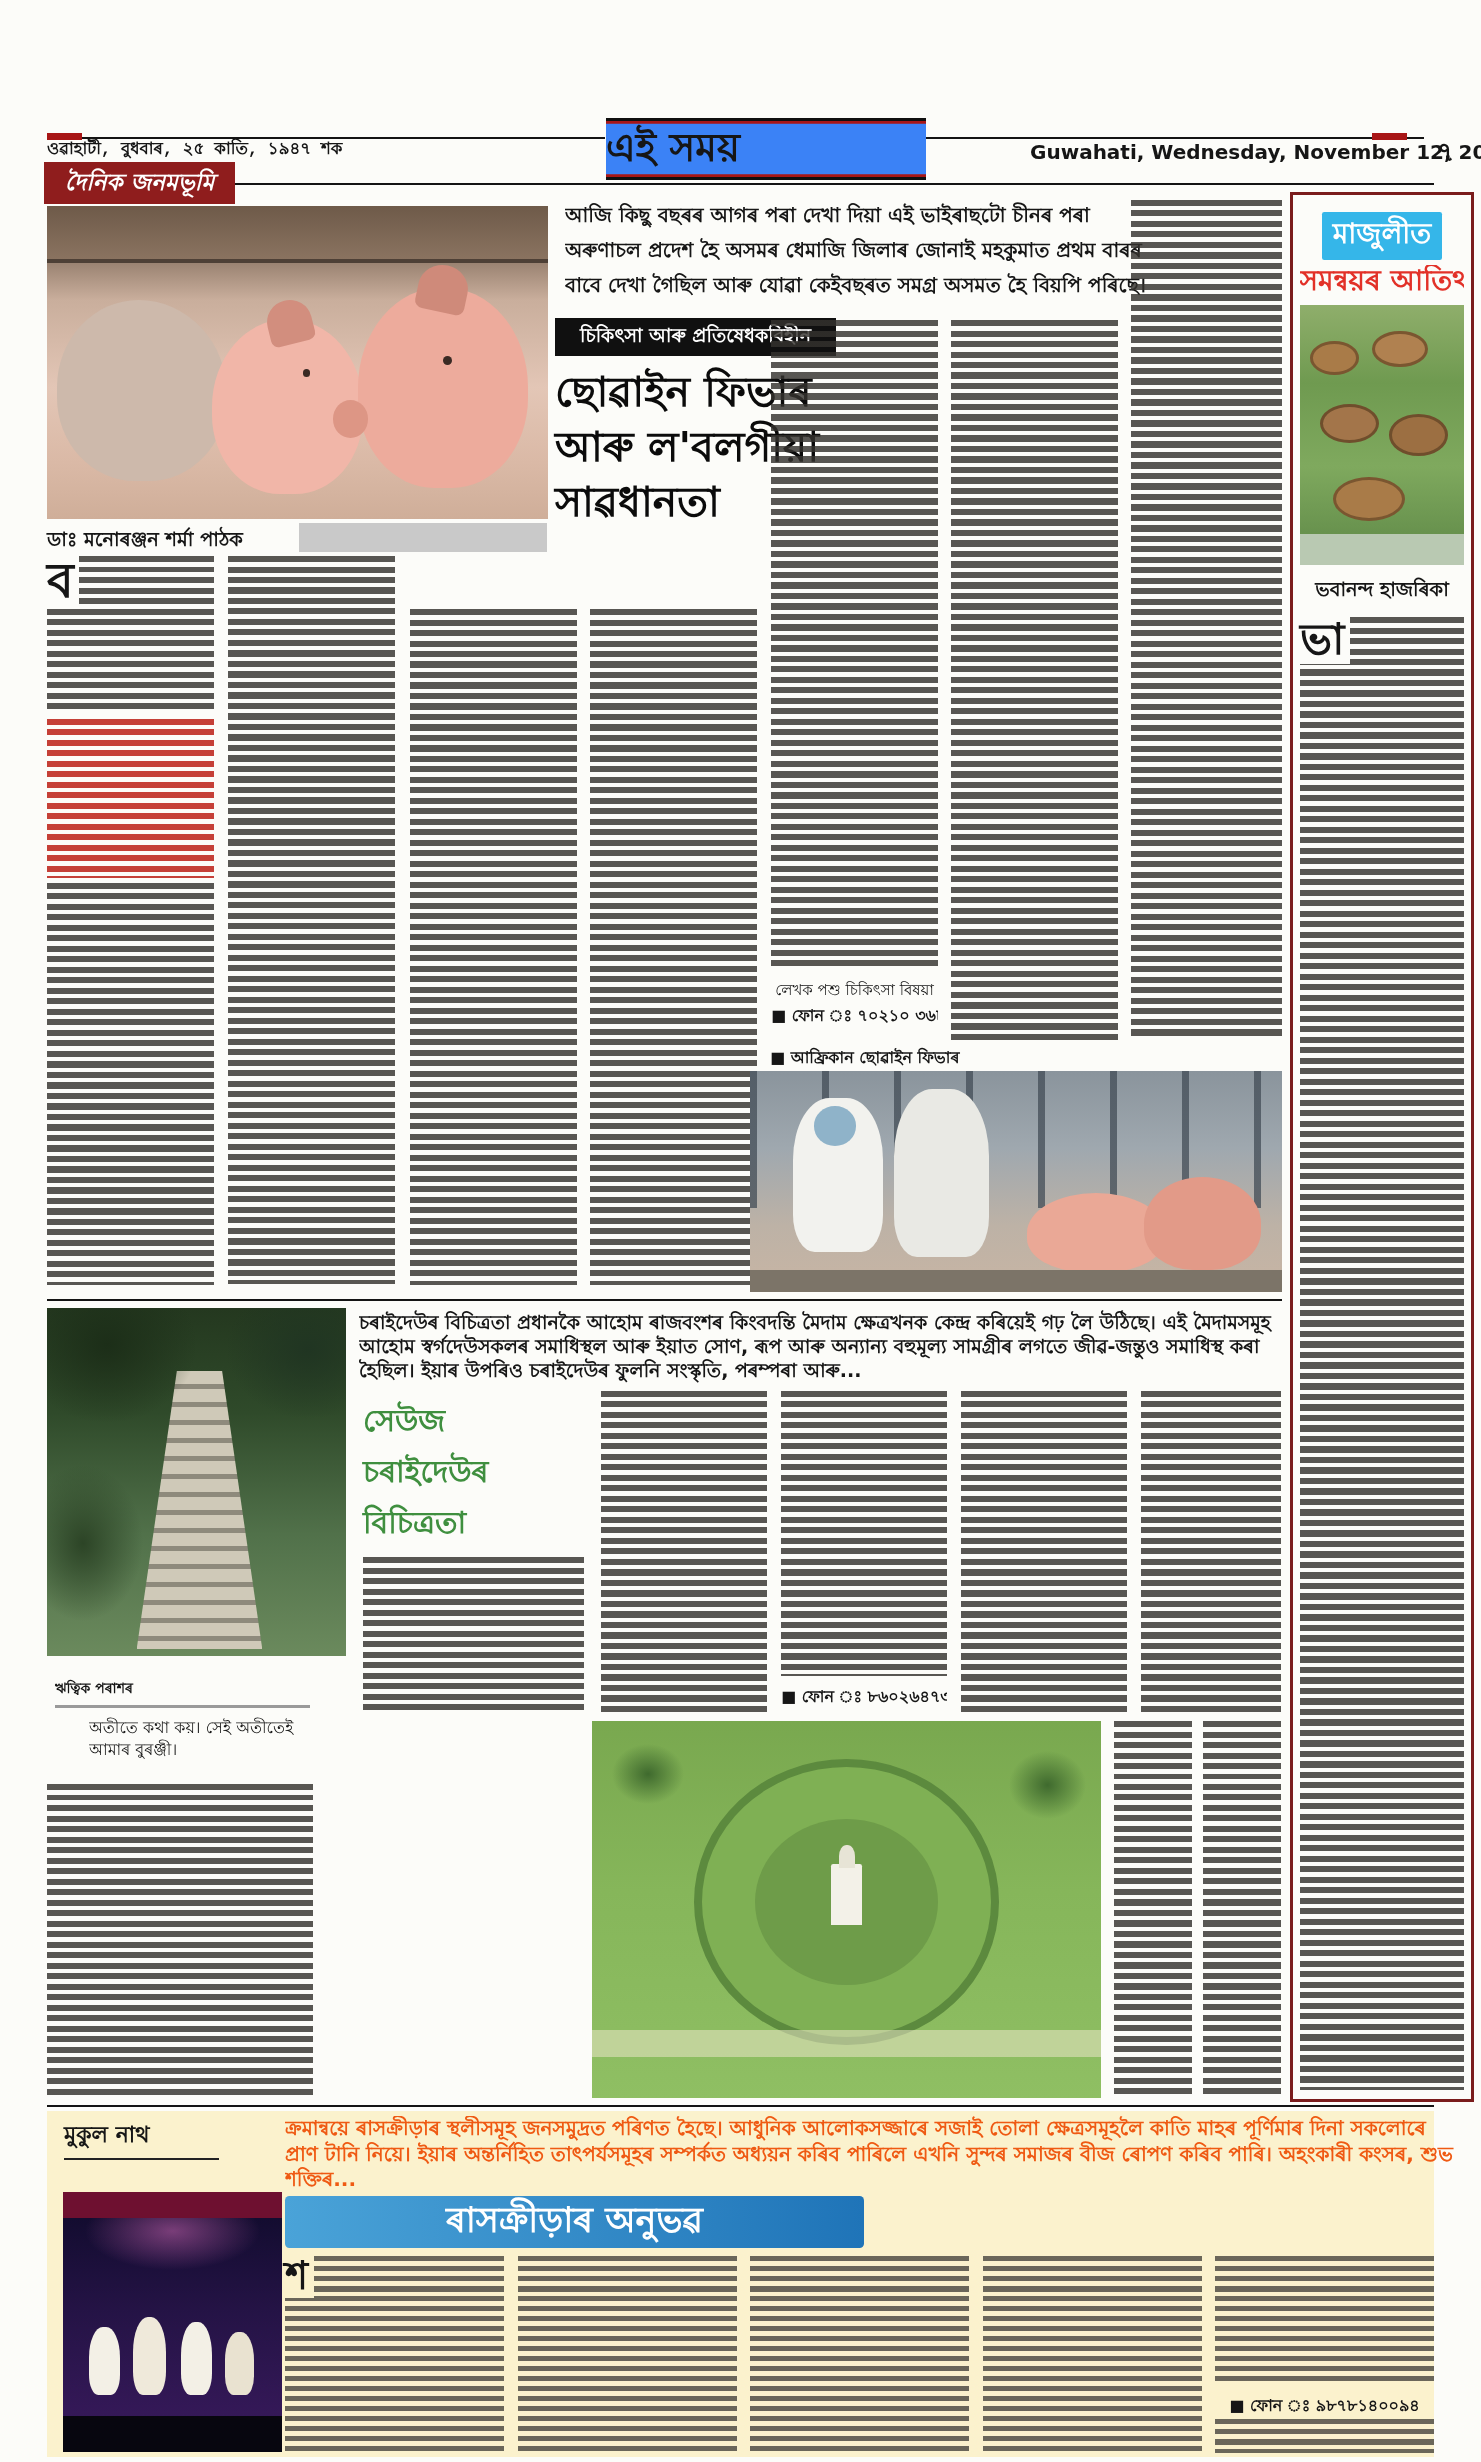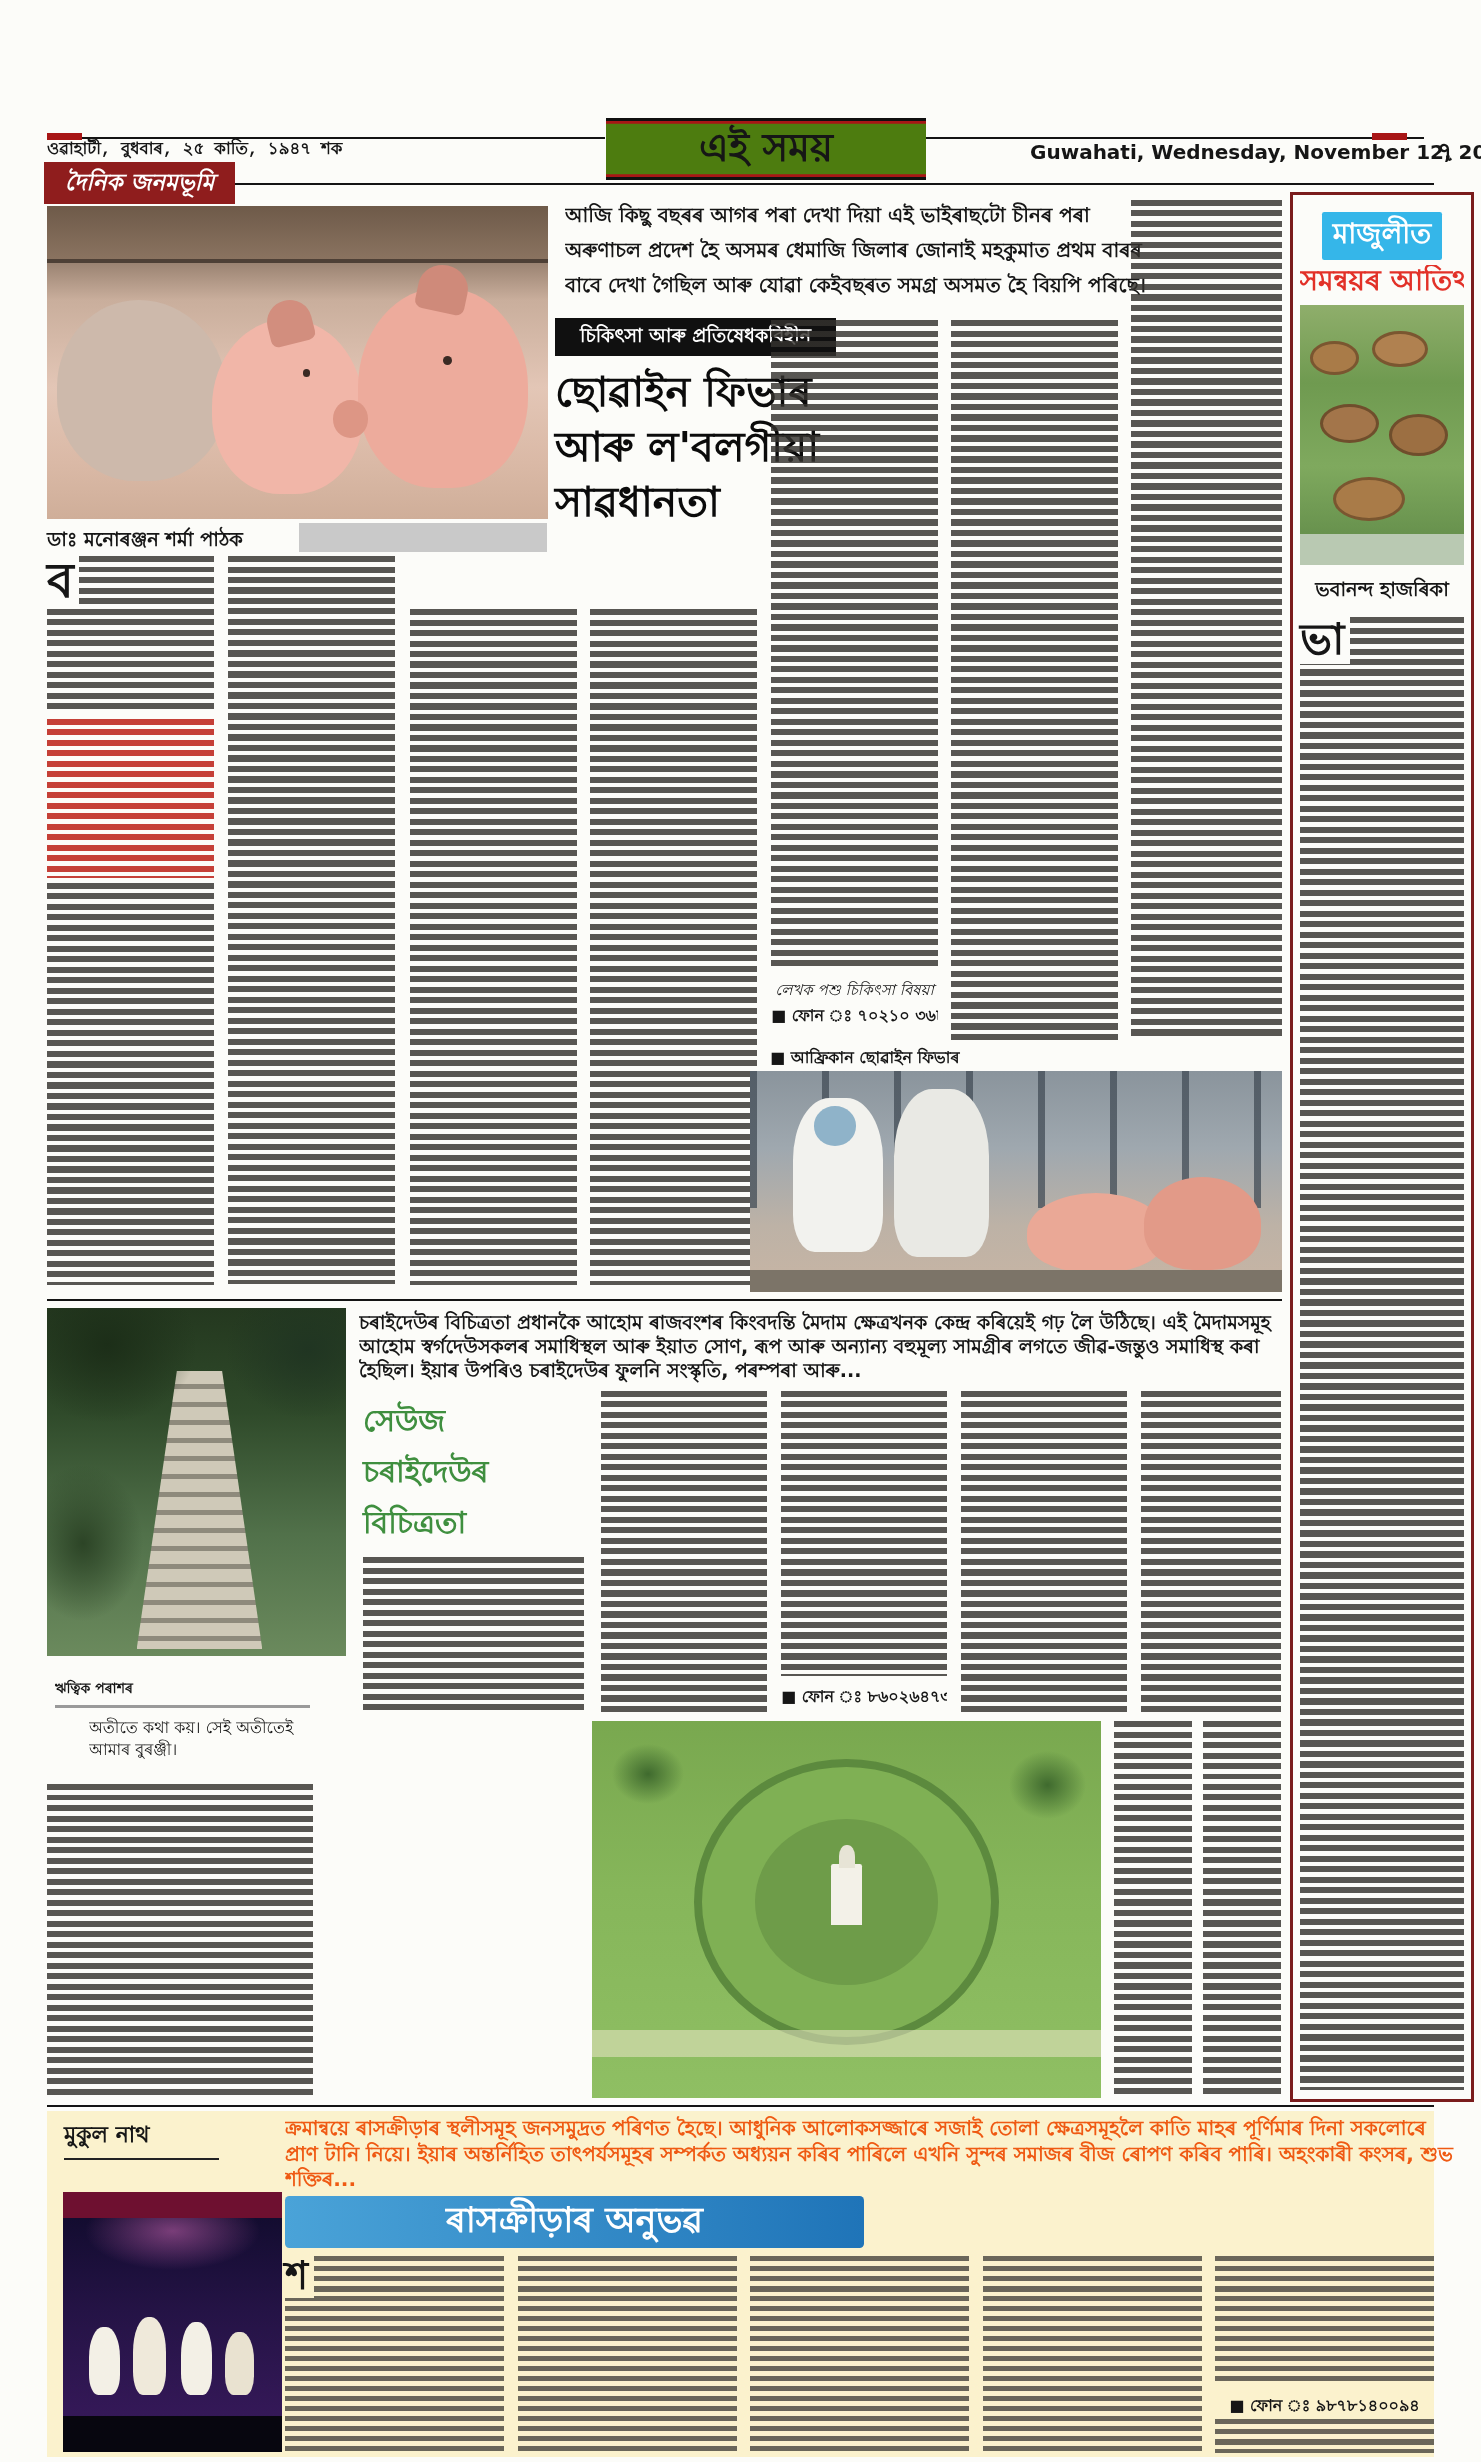--- a/index.html
+++ b/index.html
@@ -22,24 +22,24 @@
 </head>
 <body>
 
 <div id="page">
 
   <div class="rule" style="left:47px;top:137px;width:558px;height:1.7px;"></div>
   <div class="rule" style="left:926px;top:137px;width:498px;height:1.7px;"></div>
   <div class="red-tick" style="left:47px;top:133px;width:35px;height:6.6px;"></div>
   <div class="red-tick" style="left:1372px;top:133px;width:35px;height:6.6px;"></div>
 
-  <div class="abs" style="left:606px;top:118px;width:320px;height:62px;background:#4d7c0f;
+  <div class="abs" style="left:606px;top:118px;width:320px;height:62px;background:#3b82f6;
        border-top:3.9px solid #101010;border-bottom:3.9px solid #101010;
        box-shadow:inset 0 2.8px 0 #a81616, inset 0 -2.8px 0 #a81616;
-       display:flex;align-items:center;justify-content:center;">
+       display:flex;align-items:center;">
     <div class="bold" style="font-size:39px;white-space:nowrap;">এই সময়</div>
   </div>
 
   <div class="abs bold" style="left:47px;top:136px;width:543px;font-size:16.6px;white-space:nowrap;font-family:Liberation Mono, monospace;">ওৱাহাটী, বুধবাৰ, ২৫ কাতি, ১৯৪৭ শক</div>
 
   <div class="abs bold" style="left:1030px;top:140px;width:388px;font-size:20px;text-align:right;white-space:nowrap;">Guwahati, Wednesday, November 12, 2025</div>
 
   <div class="abs bold" style="left:1437px;top:132px;font-size:26.6px;">৭</div>
 
   <div class="rule" style="left:47px;top:183px;width:1387px;height:2.2px;"></div>
@@ -79,21 +79,21 @@
   <div class="abs greek" style="left:47px;top:556px;width:167px;height:158px;"></div>
   <div class="abs greek-red" style="left:47px;top:719px;width:167px;height:159px;"></div>
   <div class="abs greek" style="left:47px;top:883px;width:167px;height:402px;"></div>
   <div class="abs greek" style="left:228px;top:556px;width:167px;height:728px;"></div>
   <div class="abs greek" style="left:410px;top:609px;width:167px;height:676px;"></div>
   <div class="abs greek" style="left:590px;top:609px;width:167px;height:676px;"></div>
   <div class="abs greek" style="left:771px;top:320px;width:167px;height:651px;"></div>
   <div class="abs greek" style="left:951px;top:320px;width:167px;height:720px;"></div>
   <div class="abs greek" style="left:1131px;top:200px;width:151px;height:839px;"></div>
 
-  <div class="abs center" style="left:771px;top:978px;width:167px;font-size:15px;font-style:italic;white-space:nowrap;overflow:hidden;">লেখক পশু চিকিৎসা বিষয়া</div>
+  <div class="abs center" style="left:771px;top:978px;width:167px;font-size:15px;white-space:nowrap;overflow:hidden;">লেখক পশু চিকিৎসা বিষয়া</div>
   <div class="abs center bold" style="left:771px;top:1003px;width:167px;font-size:16px;white-space:nowrap;overflow:hidden;">■ ফোন ঃ ৭০২১০ ৩৬৮৮৯</div>
 
   <div class="abs bold" style="left:770px;top:1045px;width:343px;font-size:16px;white-space:nowrap;overflow:hidden;">■ আফ্ৰিকান ছোৱাইন ফিভাৰ</div>
 
   <div class="photo" style="left:750px;top:1071px;width:532px;height:221px;
        background:linear-gradient(180deg,#8a949c 0%,#9fa8af 35%,#bdb2a6 70%,#c8b5a4 100%);">
     <div class="shape" style="left:0;top:0;width:100%;height:62%;
          background:repeating-linear-gradient(90deg,rgba(66,76,86,.75) 0 6.6px,transparent 6.6px 72px);"></div>
     <div class="shape" style="left:8%;top:12%;width:17%;height:70%;background:#f2f2ee;border-radius:40% 40% 24% 24%;"></div>
     <div class="shape" style="left:27%;top:8%;width:18%;height:76%;background:#e9e9e4;border-radius:40% 40% 24% 24%;"></div>

